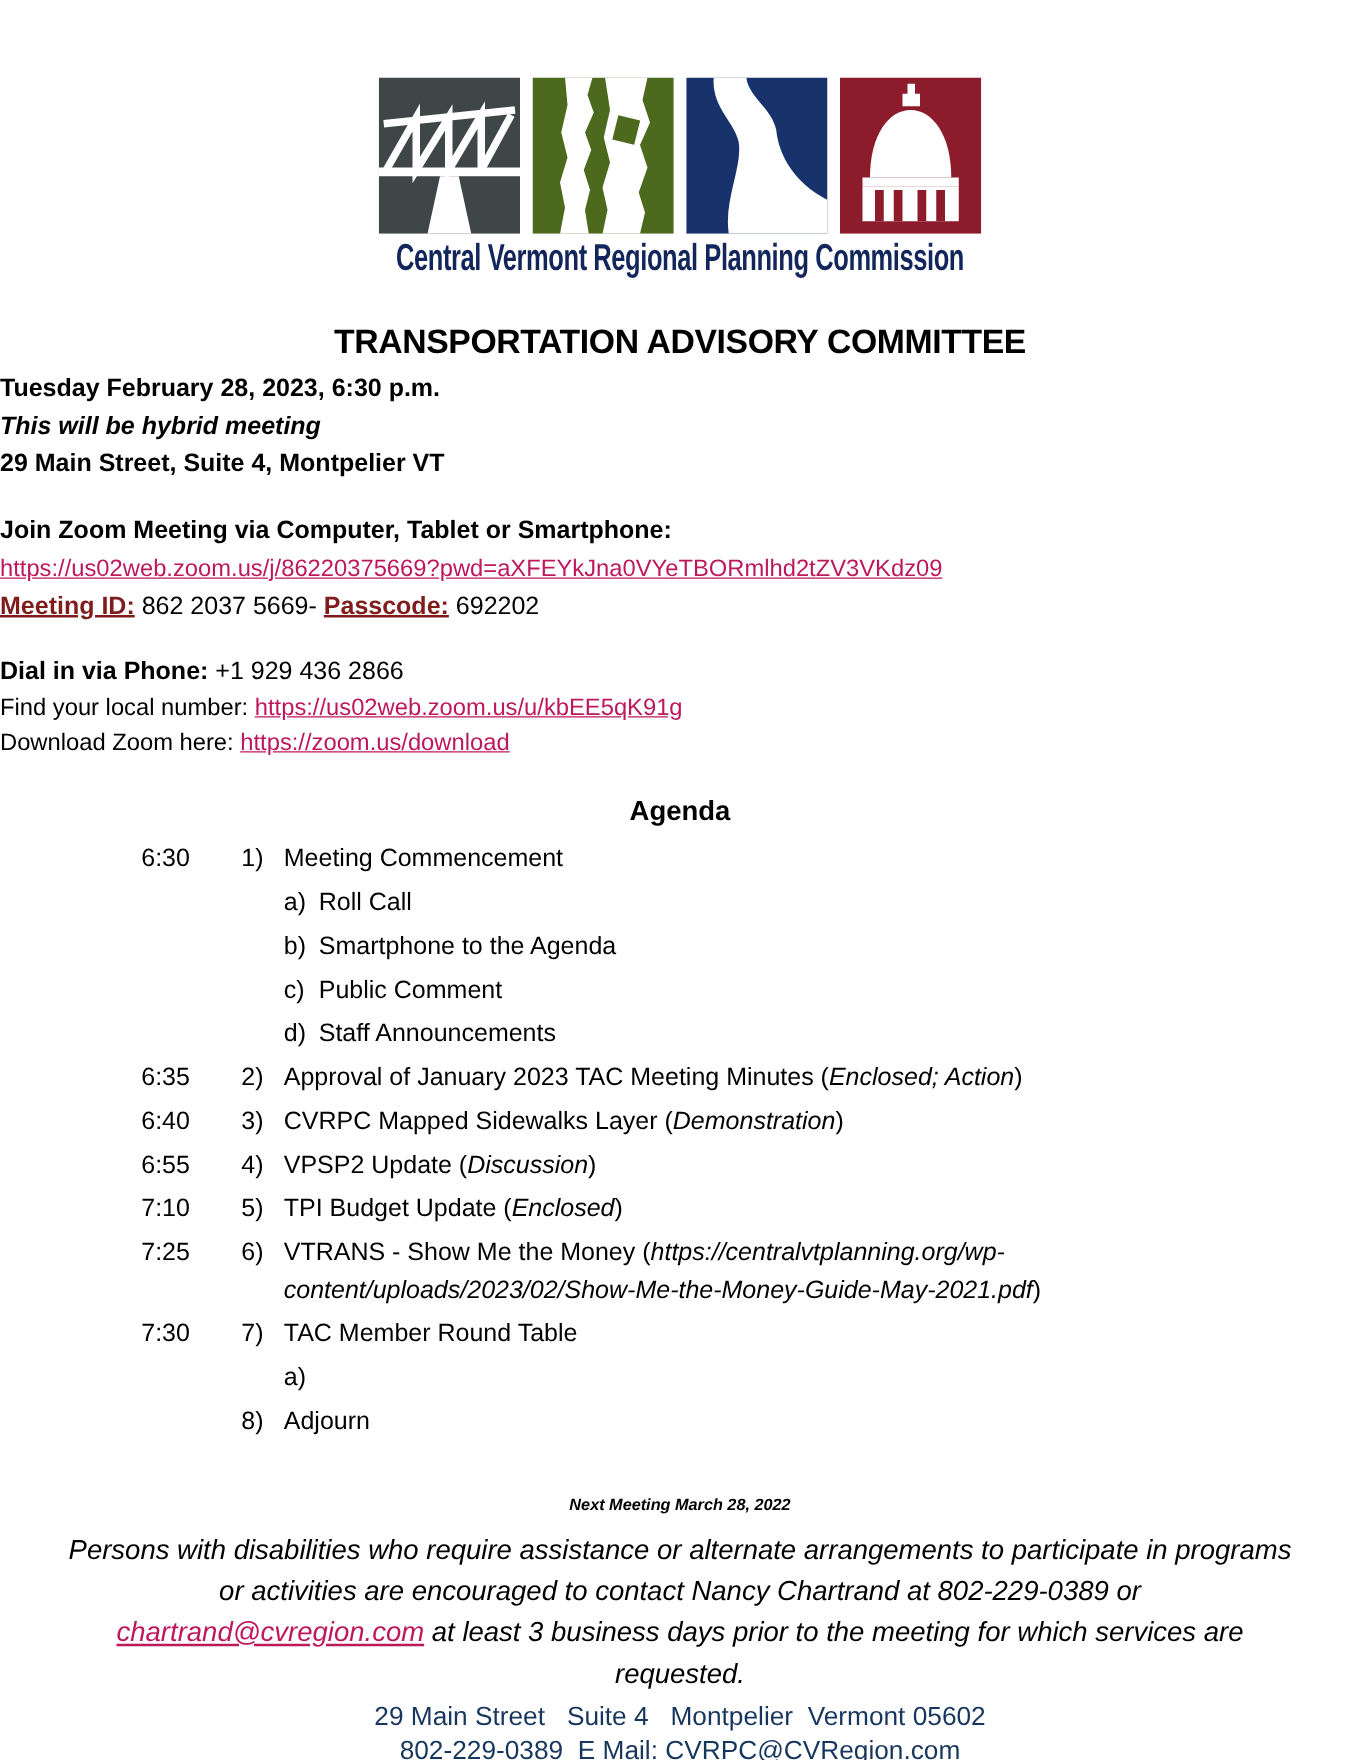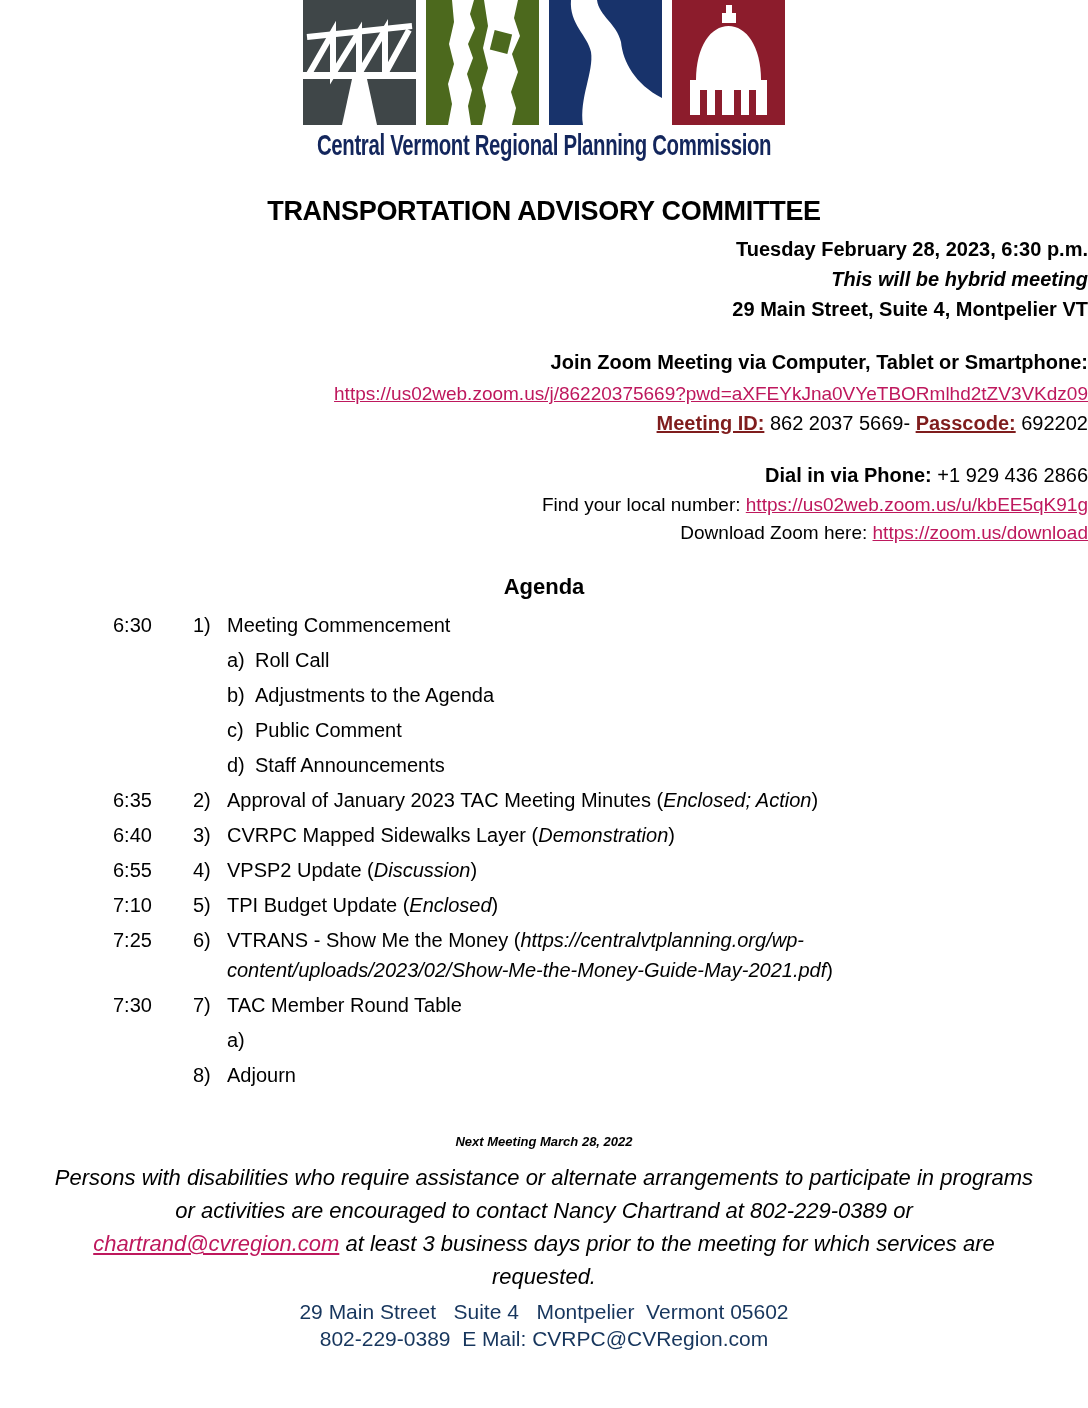--- a/index.html
+++ b/index.html
@@ -2,39 +2,39 @@
 <html><head>
 <meta charset="utf-8">
 <style>
   * { margin: 0; padding: 0; box-sizing: border-box; }
   html, body { background: #ffffff; }
   body {
     width: 1088px; height: 1408px;
     font-family: "Liberation Sans", sans-serif;
     color: #000; overflow: hidden;
   }
-  .page { width: 1088px; height: 1315px; }
+  .page { width: 1088px; height: 1315px; padding-top: 62px; }
 
   
   .logo-block { text-align: center; }
   .tiles { display: flex; justify-content: center; gap: 10px; }
   .tiles svg { display: block; }
   .org-name {
     margin-top: 3px;
     font-size: 30px; font-weight: 700; color: #13265c;
     white-space: nowrap;
     display: inline-block;
     transform: scaleX(0.68);
     transform-origin: center;
     letter-spacing: -0.5px;
   }
 
   
   .title { margin-top: 34px; text-align: center; font-size: 27px; font-weight: 700; letter-spacing: -0.3px; }
-  .c { text-align: right; }
+  .c { text-align: left; }
   .dt      { margin-top: 11px; font-size: 20px; font-weight: 700; }
   .hybrid  { margin-top: 7px;  font-size: 20px; font-weight: 700; font-style: italic; }
   .loc     { margin-top: 7px;  font-size: 20px; font-weight: 700; }
 
   .join-head { margin-top: 30px; font-size: 20px; font-weight: 700; }
   .join-url  { margin-top: 9px;  font-size: 19px; }
   .idline    { margin-top: 7px;  font-size: 20px; }
   a, .link { color: #be185d; text-decoration: underline; cursor: pointer; }
   .red { color: #7f1d1d; font-weight: 700; text-decoration: underline; }
 
@@ -144,21 +144,21 @@
       <span>Meeting Commencement</span>
     </div>
     <div class="srow">
       <span></span>
       <span>a)</span>
       <span>Roll Call</span>
     </div>
     <div class="srow">
       <span></span>
       <span>b)</span>
-      <span>Adjustments to the Agenda</span>
+      <span>Smartphone to the Agenda</span>
     </div>
     <div class="srow">
       <span></span>
       <span>c)</span>
       <span>Public Comment</span>
     </div>
     <div class="srow">
       <span></span>
       <span>d)</span>
       <span>Staff Announcements</span>

